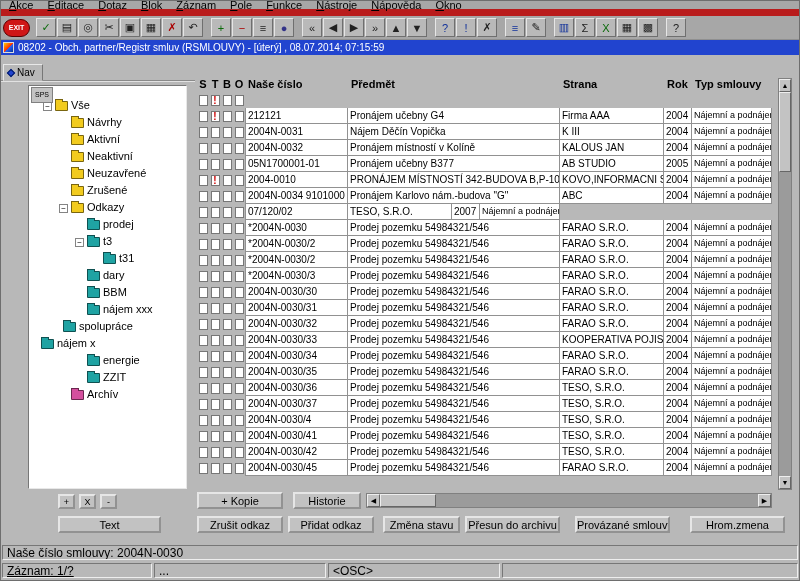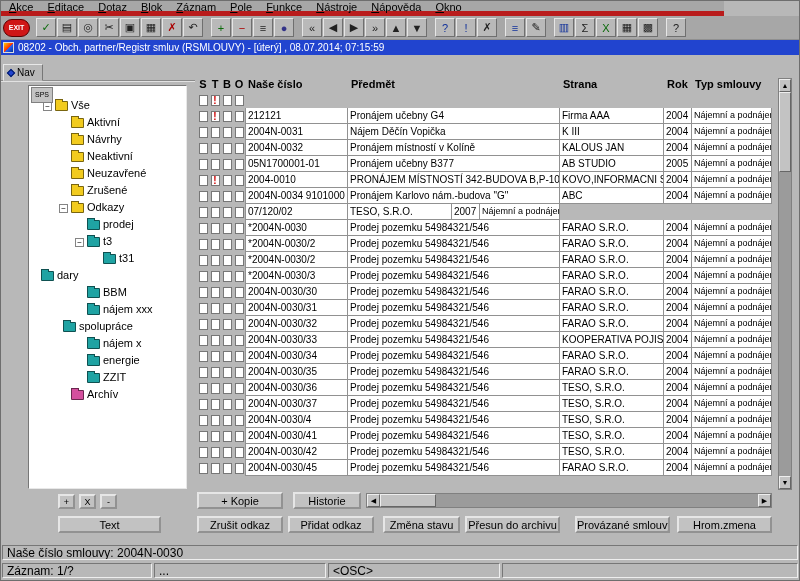--- a/index.html
+++ b/index.html
@@ -5,21 +5,21 @@
   :root{
     --title-blue:#2144cf; --sel-row:#bcd8f2; --folder-yellow:#f2cb1e;
     --folder-teal:#1fa3a3; --folder-magenta:#d44f9e; --flag-red:#cc0000; --exit-red:#cf1616;
   }
   *{margin:0;padding:0;box-sizing:border-box;}
   html,body{width:800px;height:581px;}
   body{font-family:"Liberation Sans",sans-serif;background:#b8b8b8;position:relative;overflow:hidden;}
   body::after{content:"";position:absolute;inset:0;border:1px solid #6e6e6e;pointer-events:none;}
 
   
-  .menubar{position:absolute;left:0;top:0;width:724px;height:16px;background:#a7a7a7;border-bottom:5px solid #b91c1c;display:flex;padding-left:2px;}
+  .menubar{position:absolute;left:0;top:0;width:800px;height:16px;background:#a7a7a7;border-bottom:7px solid #b91c1c;display:flex;align-items:center;padding-left:2px;}
   .menu-item{font-size:11px;padding:1px 7px;color:#000;white-space:nowrap;}
   .menu-item::first-letter{text-decoration:underline;}
 
   
   .toolbar{position:absolute;left:0;top:16px;width:800px;height:24px;background:#a7a7a7;display:flex;align-items:center;gap:1px;padding:2px 3px;border-bottom:1px solid #8f8f8f;}
   .tool-btn{width:20px;height:19px;flex:none;background:#b9b9b9;border:1px solid;border-color:#e6e6e6 #6f6f6f #6f6f6f #e6e6e6;font-size:11px;display:flex;align-items:center;justify-content:center;color:#222;}
   .exit-btn{width:27px;height:18px;flex:none;background:var(--exit-red);color:#fff;font-size:7px;font-weight:bold;border-radius:9px;border:1px solid #5a0000;display:flex;align-items:center;justify-content:center;margin-right:5px;}
   .tb-gap{width:6px;flex:none;}
 
   
@@ -80,28 +80,28 @@
   .text-btn{position:absolute;left:58px;top:516px;width:103px;height:17px;}
   .row1{position:absolute;left:197px;top:492px;display:flex;}
   .row1 .btn:nth-child(1){width:86px;}
   .row1 .btn:nth-child(2){width:68px;margin-left:10px;}
   .row2{position:absolute;left:197px;top:516px;display:flex;}
   .row2 .btn:nth-child(1){width:86px;}
   .row2 .btn:nth-child(2){width:86px;margin-left:5px;}
   .row2 .btn:nth-child(3){width:77px;margin-left:9px;}
   .row2 .btn:nth-child(4){width:95px;margin-left:5px;}
   .row2 .btn:nth-child(5){width:95px;margin-left:15px;}
-  .row2 .btn:nth-child(6){width:95px;margin-left:7px;}
+  .row2 .btn:nth-child(6){width:95px;margin-left:20px;}
 
   
   .statusbar{position:absolute;left:0;top:543px;width:800px;height:38px;background:#b8b8b8;padding:2px;}
   .status-field{height:15px;border:1px solid;border-color:#777 #eee #eee #777;font-size:12px;padding:0 4px;line-height:14px;background:#b8b8b8;white-space:nowrap;overflow:hidden;}
   .status-line1{width:796px;margin-bottom:3px;}
   .status-row{display:flex;gap:2px;}
-  .seg-record{width:150px;}
+  .seg-record{width:150px;text-decoration:underline;}
   .seg-dots{width:172px;}
   .seg-osc{width:172px;}
   .seg-rest{flex:1;}
 </style>
 </head>
 <body>
 
 <div class="menubar" id="menubar">
     <div class="menu-item">Akce</div>
     <div class="menu-item">Editace</div>
@@ -168,26 +168,26 @@
 <div class="sps-badge">SPS</div>
 <div class="tree-panel" id="tree-list">
     <div class="tree-item" style="padding-left: 14px;">
       <span class="expander">−</span>
       <span class="folder folder-yellow"></span>
       <span class="tree-label">Vše</span>
     </div>
     <div class="tree-item" style="padding-left: 30px;">
       <span class="exp-spacer"></span>
       <span class="folder folder-yellow"></span>
+      <span class="tree-label">Návrhy</span>
+    </div>
+    <div class="tree-item" style="padding-left: 30px;">
+      <span class="exp-spacer"></span>
+      <span class="folder folder-yellow"></span>
       <span class="tree-label">Aktivní</span>
-    </div>
-    <div class="tree-item" style="padding-left: 30px;">
-      <span class="exp-spacer"></span>
-      <span class="folder folder-yellow"></span>
-      <span class="tree-label">Návrhy</span>
     </div>
     <div class="tree-item" style="padding-left: 30px;">
       <span class="exp-spacer"></span>
       <span class="folder folder-yellow"></span>
       <span class="tree-label">Neaktivní</span>
     </div>
     <div class="tree-item" style="padding-left: 30px;">
       <span class="exp-spacer"></span>
       <span class="folder folder-yellow"></span>
       <span class="tree-label">Neuzavřené</span>
@@ -210,41 +210,41 @@
     <div class="tree-item" style="padding-left: 46px;">
       <span class="expander">−</span>
       <span class="folder folder-teal"></span>
       <span class="tree-label">t3</span>
     </div>
     <div class="tree-item" style="padding-left: 62px;">
       <span class="exp-spacer"></span>
       <span class="folder folder-teal"></span>
       <span class="tree-label">t31</span>
     </div>
+    <div class="tree-item" style="padding-left: 46px;">
+      <span class="exp-spacer"></span>
+      <span class="folder folder-teal"></span>
+      <span class="tree-label">dary</span>
+    </div>
+    <div class="tree-item" style="padding-left: 46px;">
+      <span class="exp-spacer"></span>
+      <span class="folder folder-teal"></span>
+      <span class="tree-label">BBM</span>
+    </div>
+    <div class="tree-item" style="padding-left: 46px;">
+      <span class="exp-spacer"></span>
+      <span class="folder folder-teal"></span>
+      <span class="tree-label">nájem xxx</span>
+    </div>
+    <div class="tree-item" style="padding-left: 22px;">
+      <span class="exp-spacer"></span>
+      <span class="folder folder-teal"></span>
+      <span class="tree-label">spolupráce</span>
+    </div>
     <div class="tree-item" style="">
-      <span class="exp-spacer"></span>
-      <span class="folder folder-teal"></span>
-      <span class="tree-label">dary</span>
-    </div>
-    <div class="tree-item" style="padding-left: 46px;">
-      <span class="exp-spacer"></span>
-      <span class="folder folder-teal"></span>
-      <span class="tree-label">BBM</span>
-    </div>
-    <div class="tree-item" style="padding-left: 46px;">
-      <span class="exp-spacer"></span>
-      <span class="folder folder-teal"></span>
-      <span class="tree-label">nájem xxx</span>
-    </div>
-    <div class="tree-item" style="padding-left: 22px;">
-      <span class="exp-spacer"></span>
-      <span class="folder folder-teal"></span>
-      <span class="tree-label">spolupráce</span>
-    </div>
-    <div class="tree-item" style="padding-left: 46px;">
       <span class="exp-spacer"></span>
       <span class="folder folder-teal"></span>
       <span class="tree-label">nájem x</span>
     </div>
     <div class="tree-item" style="padding-left: 46px;">
       <span class="exp-spacer"></span>
       <span class="folder folder-teal"></span>
       <span class="tree-label">energie</span>
     </div>
     <div class="tree-item" style="padding-left: 46px;">

